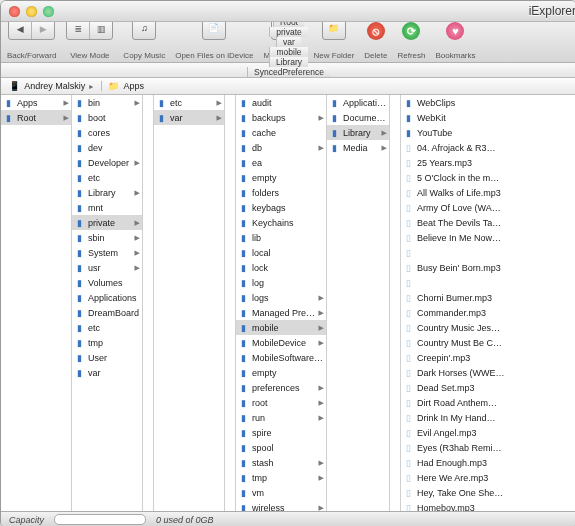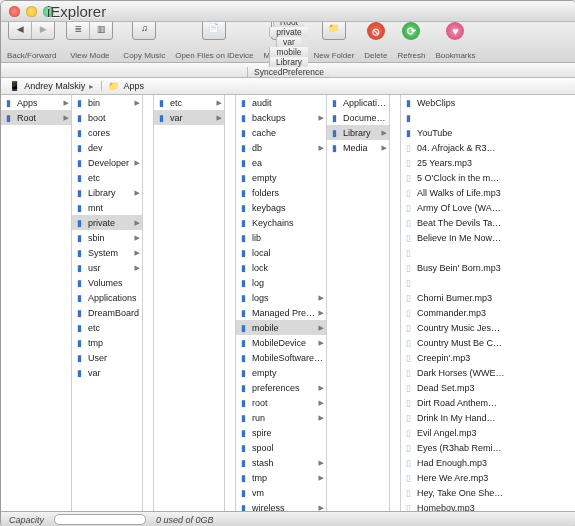--- a/index.html
+++ b/index.html
@@ -17,21 +17,21 @@
   }
   html,body{margin:0;padding:0;font-family:"Lucida Grande","Helvetica Neue",Arial,sans-serif;font-size:9px;color:var(--text);background:#f5f5f5;height:100%;}
   .window{width:575px;height:526px;border:1px solid #9b9b9b;border-radius:6px;background:linear-gradient(#f4f4f4,#e6e6e6);box-shadow:0 3px 12px rgba(0,0,0,.3);display:flex;flex-direction:column;overflow:hidden;}
   
   .titlebar{height:20px;background:linear-gradient(#f7f7f7,#d9d9d9);border-bottom:1px solid #b7b7b7;display:flex;align-items:center;position:relative;}
   .lights{display:flex;gap:6px;padding-left:8px;}
   .light{width:11px;height:11px;border-radius:50%;box-shadow:inset 0 0 1px rgba(0,0,0,.4);}
   .red{background:radial-gradient(#ff8a80,#e74c3c);}
   .yellow{background:radial-gradient(#ffe082,#f1b500);}
   .green{background:radial-gradient(#a5d6a7,#2ecc71);}
-  .wtitle{position:absolute;left:0;right:0;text-align:left;font-size:15px;color:#3a3a3a;text-shadow:0 1px #fff;pointer-events:none;margin-left:46px;}
+  .wtitle{position:absolute;left:0;right:0;text-align:right;font-size:12px;color:#3a3a3a;text-shadow:0 1px #fff;pointer-events:none;margin-left:46px;}
   
   .toolbar{height:var(--toolbar-h);background:linear-gradient(#efefef,#d6d6d6);border-bottom:1px solid #b0b0b0;display:flex;align-items:flex-end;padding:2px 6px;gap:10px;}
   .tb-group{display:flex;flex-direction:column;align-items:center;gap:2px;}
   .tb-btnset{display:flex;border:1px solid #9a9a9a;border-radius:3px;overflow:hidden;background:linear-gradient(#fff,#ddd);height:20px;}
   .tb-btn{width:22px;border-right:1px solid #b5b5b5;display:flex;align-items:center;justify-content:center;color:#555;}
   .tb-btn:last-child{border-right:none;}
   .tb-btn.disabled{opacity:.45;}
   .tb-icon{width:22px;height:22px;border:1px solid #989898;border-radius:3px;background:linear-gradient(#fff,#dcdcdc);display:flex;align-items:center;justify-content:center;}
   .tb-label{font-size:8px;color:var(--muted);text-align:center;white-space:nowrap;line-height:1;margin-top:10px;}
   .circ{width:18px;height:18px;border-radius:50%;display:flex;align-items:center;justify-content:center;color:#fff;font-weight:bold;font-size:11px;}
@@ -422,20 +422,21 @@
         </div>
       </div>
     <div class="col c0"></div>
     <div class="col c5" id="col5">
         <div class="row">
           <span class="ico folder">▮</span>
           <span class="nm">WebClips</span>
         </div>
         <div class="row">
           <span class="ico folder">▮</span>
+          <span class="nm">WebKit</span>
         </div>
         <div class="row">
           <span class="ico folder">▮</span>
           <span class="nm">YouTube</span>
         </div>
         <div class="row">
           <span class="ico file">▯</span>
           <span class="nm">04. Afrojack &amp; R3…</span>
         </div>
         <div class="row">

